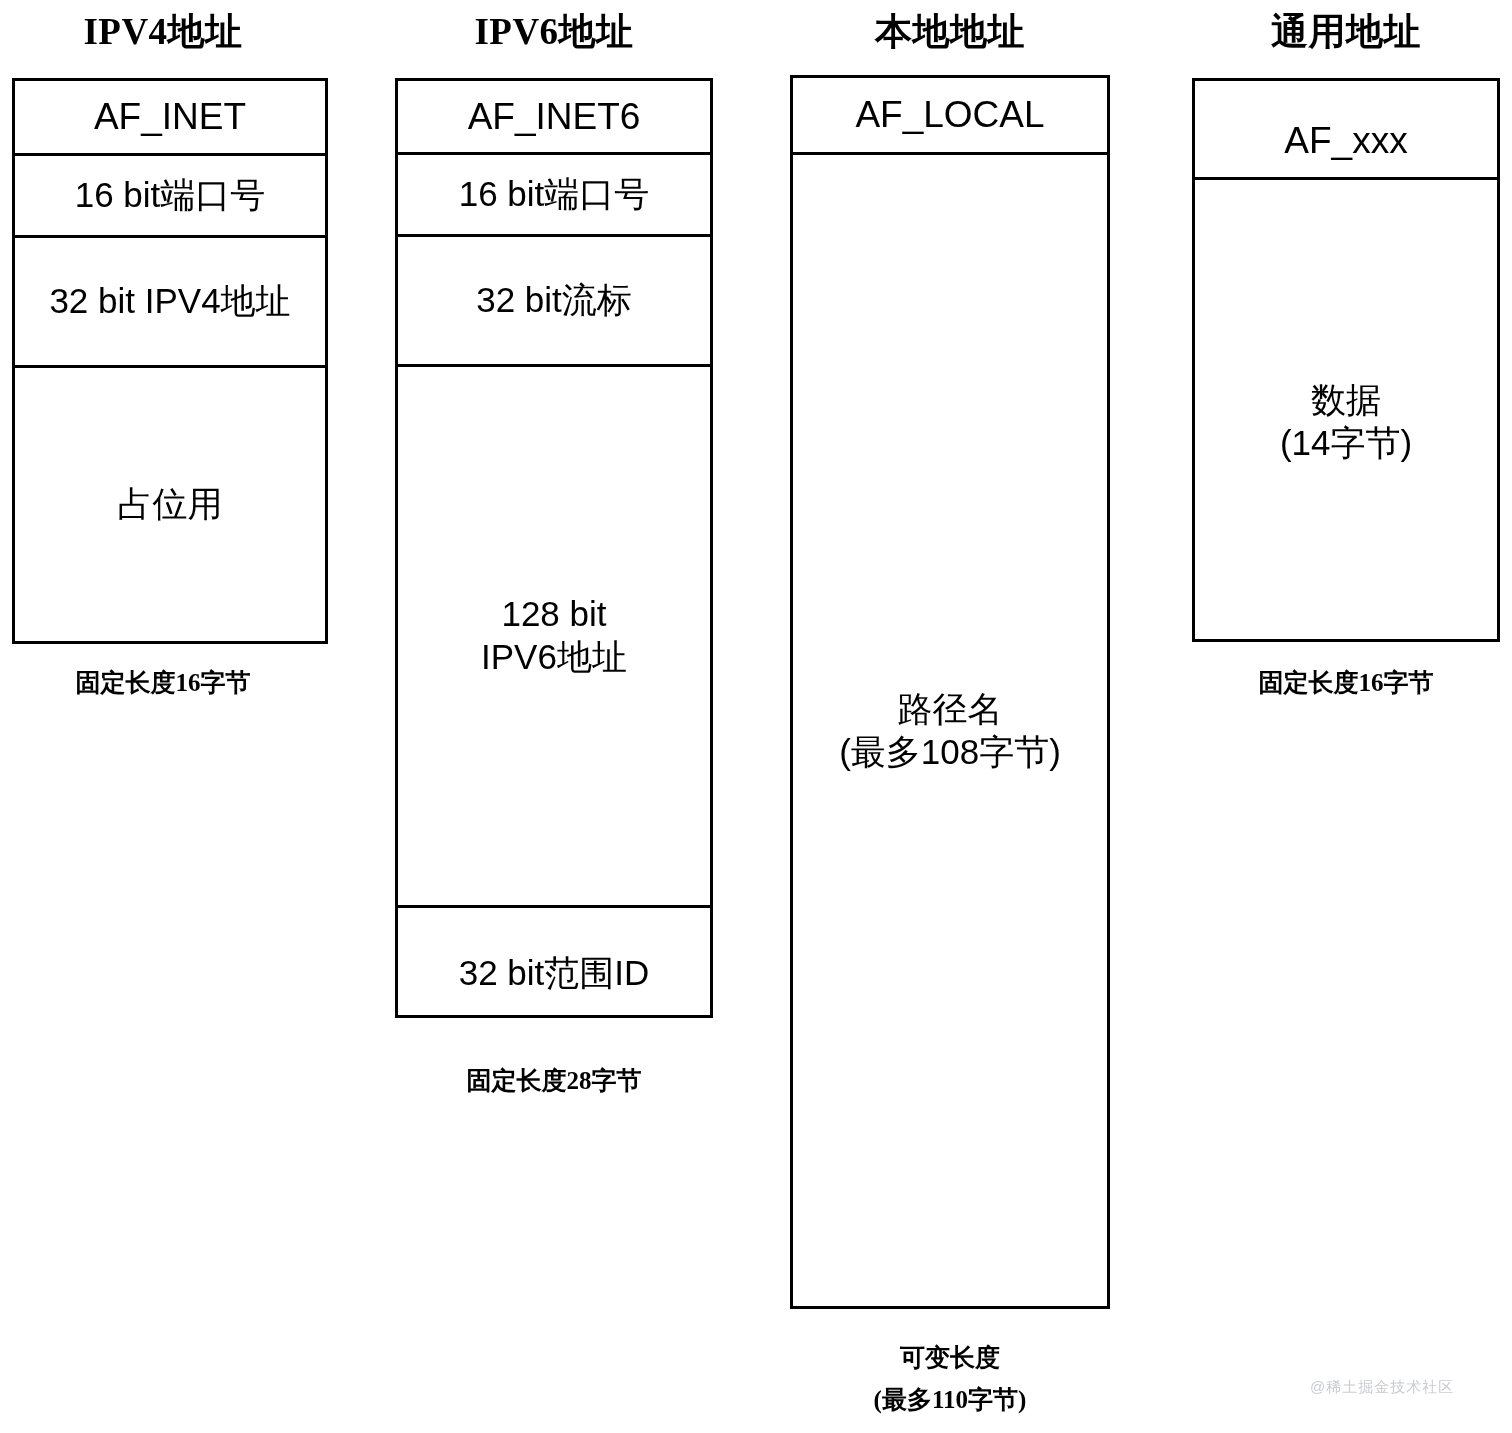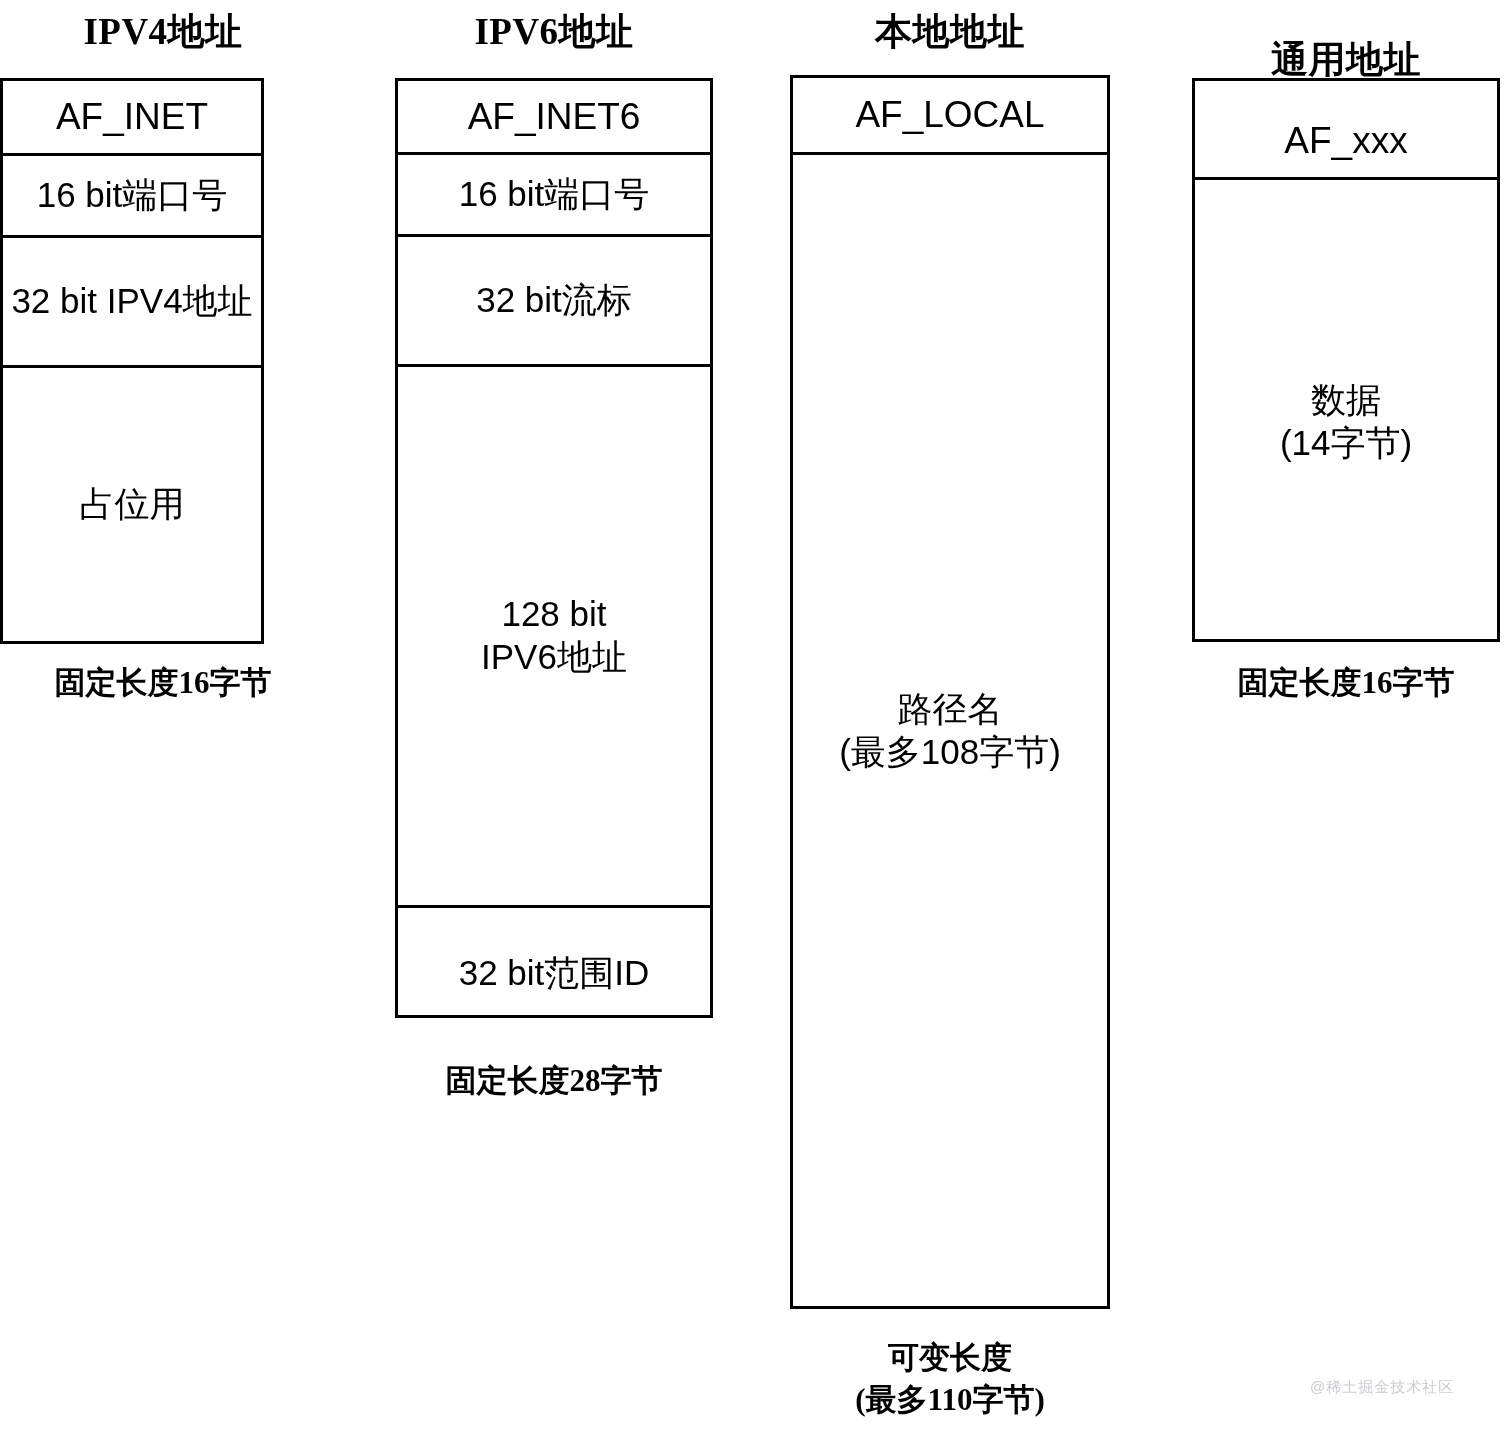--- a/index.html
+++ b/index.html
@@ -58,41 +58,41 @@
     padding: 0 4px;
   }
   .field.tag {
     font-size: 37px;
   }
   .col-caption {
     position: absolute;
     text-align: center;
     font-family: "Liberation Serif", serif;
     font-weight: 700;
-    font-size: 31px;
+    font-size: 25px;
     line-height: 42px;
     white-space: pre-line;
   }
   .watermark {
     position: absolute;
     font-family: "Liberation Sans", sans-serif;
     font-size: 15px;
     color: #c9ccd1;
     white-space: nowrap;
     letter-spacing: 1px;
   }
 </style>
 </head>
 <body>
 
 <div id="canvas">
 
   <div class="col-title" style="left:4px; top:12px; width:318px;">IPV4地址</div>
 
-  <div class="struct-box" style="left:0; top:78px; width:264px; height:566px;">
+  <div class="struct-box" style="left:12px; top:78px; width:316px; height:566px;">
     <div class="field tag" style="height:75px;">
       <span class="ftext">AF_INET</span>
     </div>
     <div class="field" style="height:82px;">
       <span class="ftext">16 bit端口号</span>
     </div>
     <div class="field" style="height:130px;text-align:center;">
       <span class="ftext">32 bit IPV4地址</span>
     </div>
     <div class="field" style="height:273px;">
@@ -133,21 +133,21 @@
     </div>
     <div class="field" style="height:1151px;">
       <span class="ftext">路径名
 (最多108字节)</span>
     </div>
   </div>
 
   <div class="col-caption" style="left:780px; top:1337px; width:340px;">可变长度
 (最多110字节)</div>
 
-  <div class="col-title" style="left:1192px; top:12px; width:308px;margin-top:28px;">通用地址</div>
+  <div class="col-title" style="left:1192px; top:12px; width:308px;">通用地址</div>
 
   <div class="struct-box" style="left:1192px; top:78px; width:308px; height:564px;">
     <div class="field tag" style="height:75px;margin-top:24px;">
       <span class="ftext">AF_xxx</span>
     </div>
     <div class="field" style="height:483px;">
       <span class="ftext">数据
 (14字节)</span>
     </div>
   </div>

